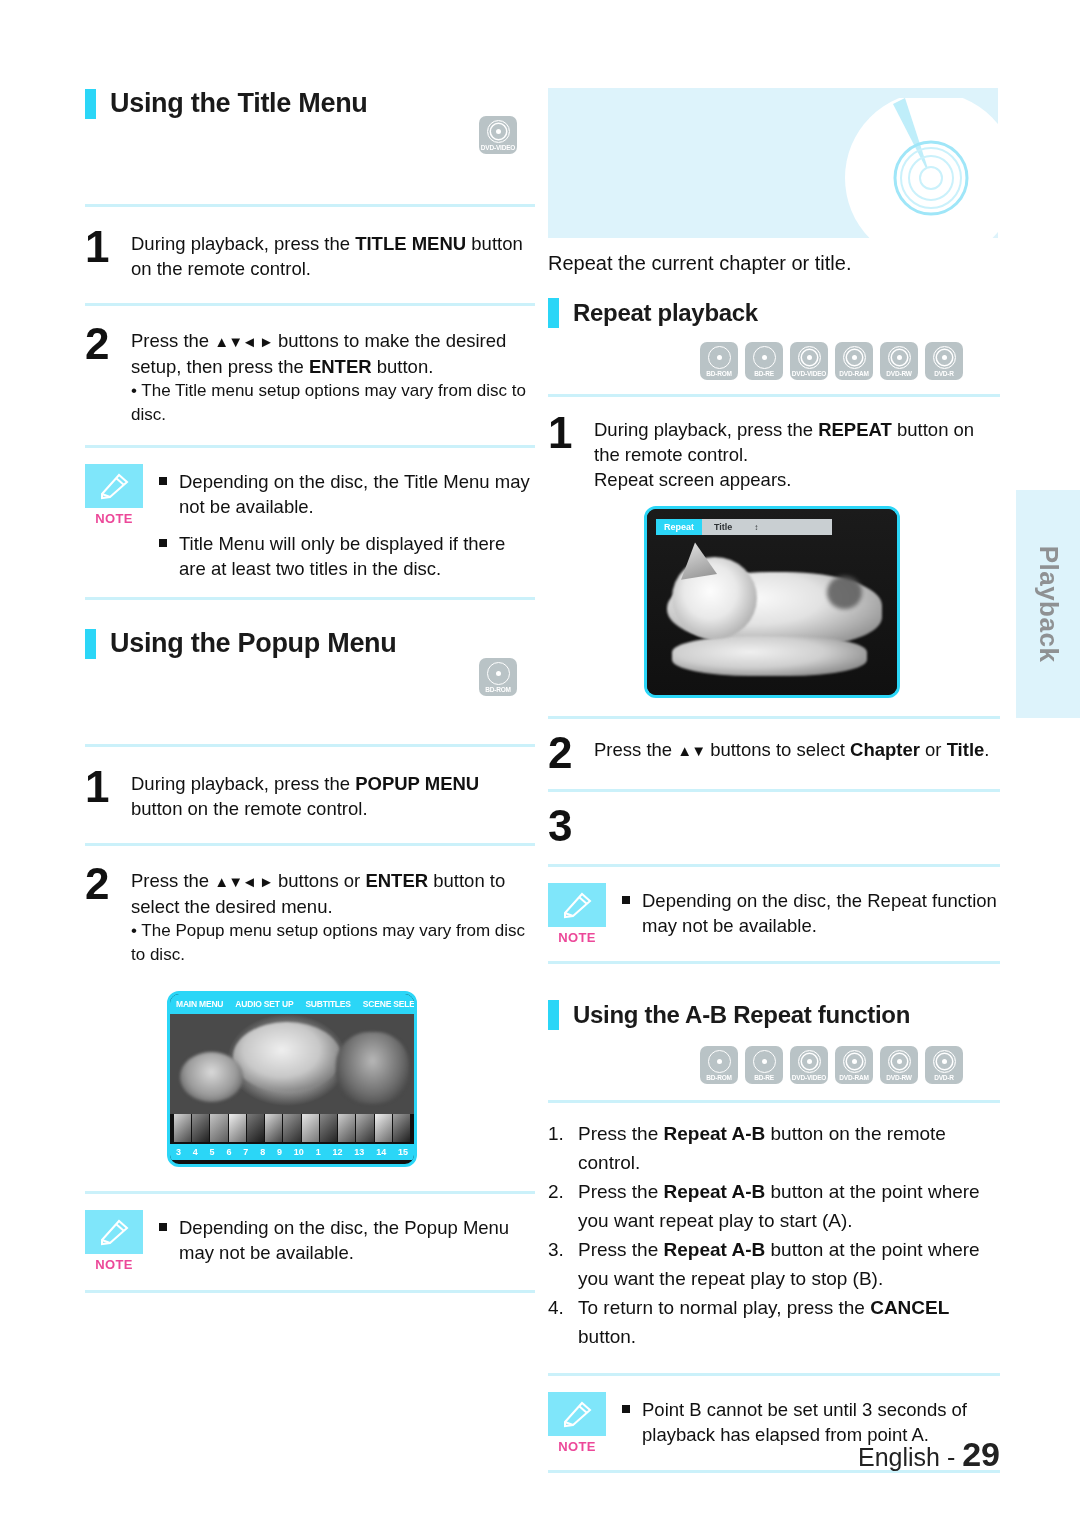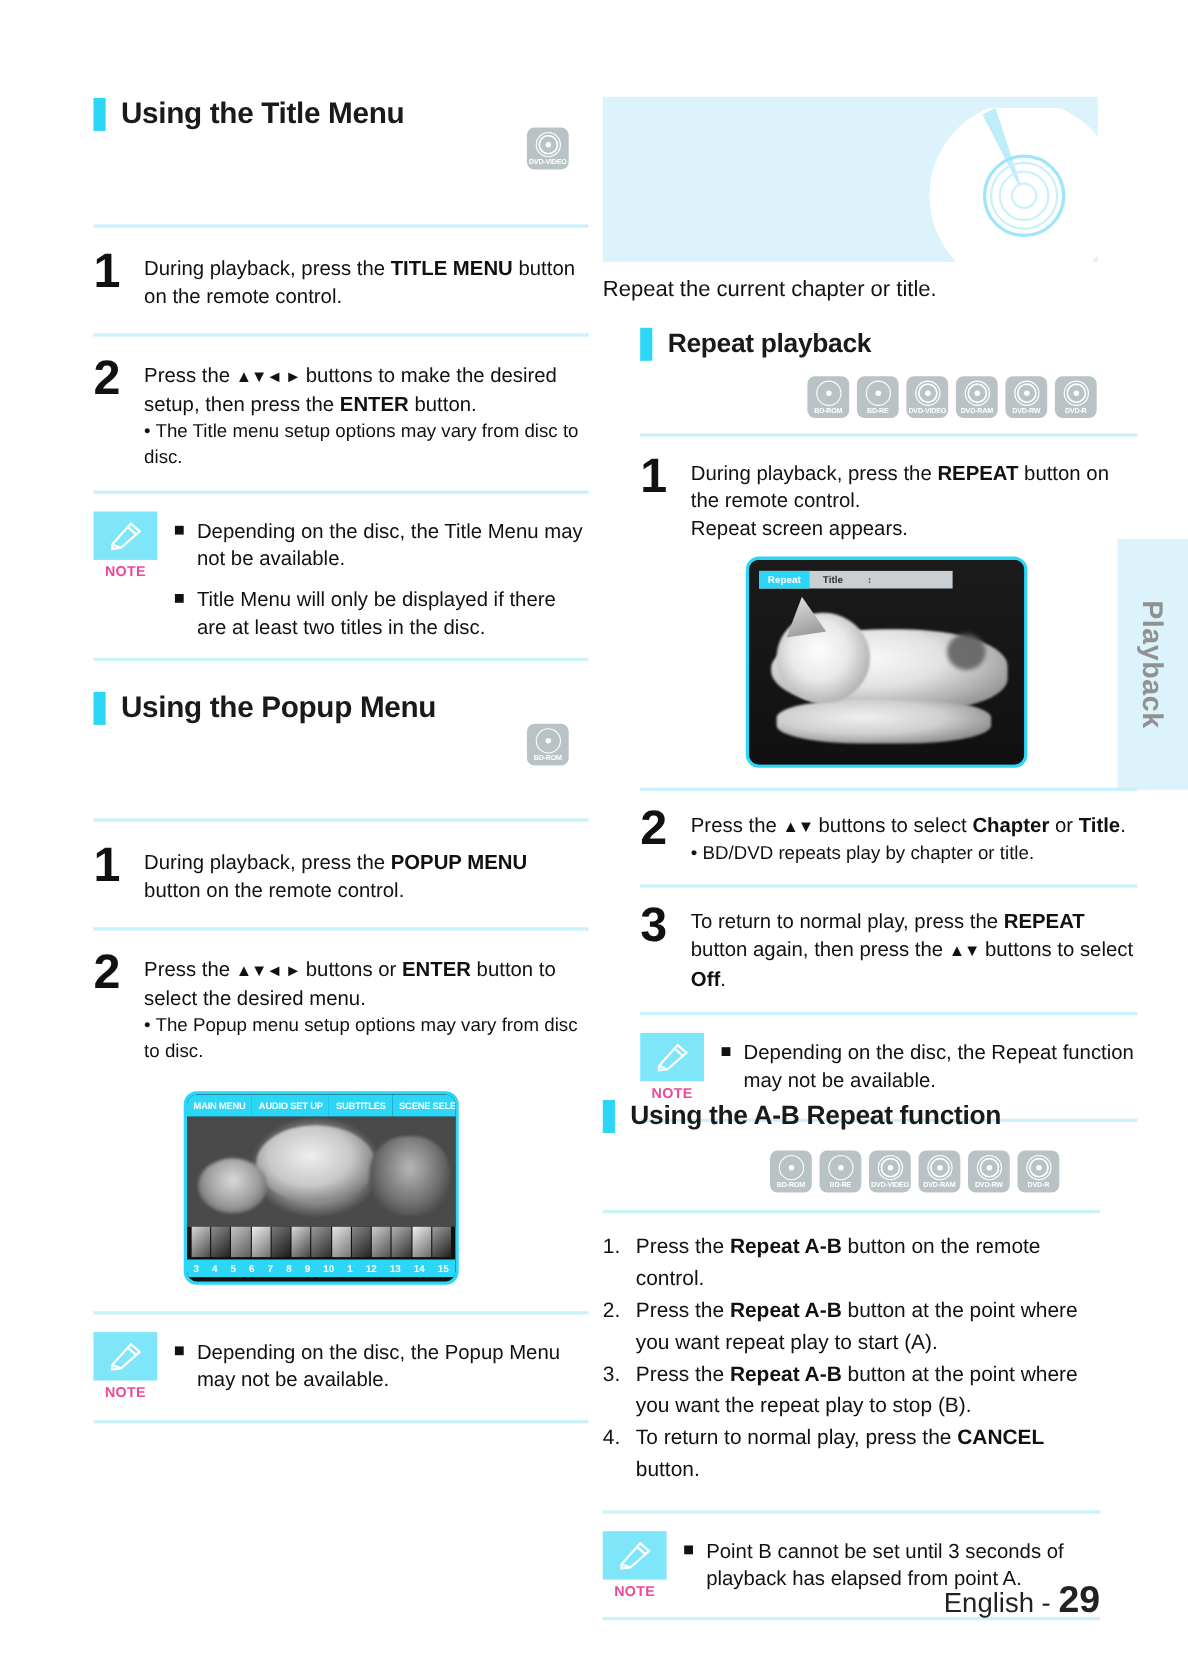--- a/index.html
+++ b/index.html
@@ -415,21 +415,21 @@
           <circle cx="100" cy="80" r="36" fill="none" stroke="#9FE6F8" stroke-width="3"></circle>
           <circle cx="100" cy="80" r="30" fill="none" stroke="#CAF1FB" stroke-width="2"></circle>
           <circle cx="100" cy="80" r="22" fill="none" stroke="#CAF1FB" stroke-width="2"></circle>
           <circle cx="100" cy="80" r="11" fill="#ffffff" stroke="#CAF1FB" stroke-width="2"></circle>
         </svg>
       </div>
     </div>
 
     <p style="position:absolute;left:0;top:252px;margin:0;font-size:20px;">Repeat the current chapter or title.</p>
 
-    <div style="position:absolute;left:0;top:298px;width:452px;margin-left:34px;">
+    <div style="position:absolute;left:0;top:298px;width:452px;">
 
       <div class="section-head small">
         <span class="accent-bar"></span>
         <h2>Repeat playback</h2>
       </div>
 
       <div class="badge-row" style="margin:14px 0 0 152px;">
         <div class="badge">
             <span class="glyph">
               <i></i>
@@ -490,29 +490,27 @@
           <span class="v">Title</span>
           <span class="arrows">↕</span>
         </div>
       </div>
 
       <div class="rule" style="margin-top:18px;"></div>
 
       <div class="step" style="margin-top:14px;">
         <div class="num">2</div>
         <div class="body"><span>Press the </span><span class="arrows-inline">▲▼</span><span> buttons to select </span><b>Chapter</b><span> or </span><b>Title</b><span>.</span>
-          <div class="sub">• BD/DVD repeats play by chapter or title.</div>
         </div>
       </div>
 
       <div class="rule" style="margin-top:16px;"></div>
 
       <div class="step" style="margin-top:14px;">
         <div class="num">3</div>
-        <div class="body"><span>To return to normal play, press the </span><b>REPEAT</b><span> button again, then press the </span><span class="arrows-inline">▲▼</span><span> buttons to select </span><b>Off</b><span>.</span></div>
       </div>
 
       <div class="rule" style="margin-top:18px;"></div>
 
       <div class="note" style="margin-top:16px;">
         <div class="note-badge">
           <div class="sq">
             <svg width="34" height="30" viewBox="0 0 34 30">
               <polygon points="5,23 22,4 30,11 13,26 5,27" fill="none" stroke="#ffffff" stroke-width="2"></polygon>
               <line x1="5" y1="23" x2="13" y2="26" stroke="#ffffff" stroke-width="2"></line>

